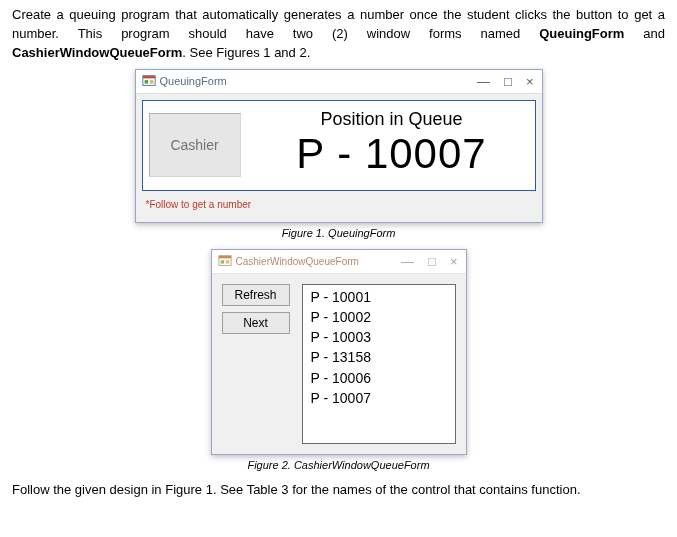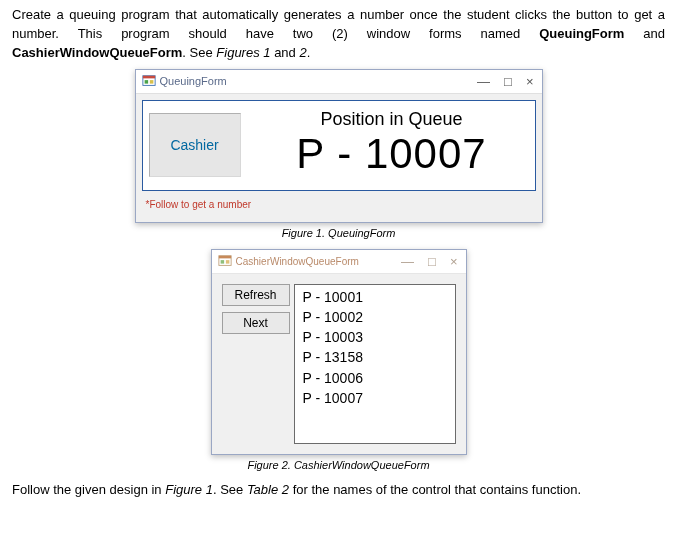--- a/index.html
+++ b/index.html
@@ -11,21 +11,21 @@
     color: #000;
     background: #fff;
     width: 677px;
   }
   .para {
     text-align: justify;
     line-height: 1.45;
     margin: 0 0 6px 0;
   }
   .bold { font-weight: bold; }
-  .italic { font-style: italic; }
+  .italic { }
 
   .fig-wrap { text-align: center; margin: 4px 0 2px 0; }
   .fig-caption { font-style: italic; font-size: 11px; margin: 4px 0 10px 0; text-align: center; }
 
   
   .winform {
     display: inline-block;
     box-shadow: 0 2px 6px rgba(0,0,0,0.25);
     border: 1px solid #9aa7c4;
     background: #fff;
@@ -64,34 +64,34 @@
     width: 92px;
     height: 64px;
     background: #e6e6e6;
     border: 1px solid #b0b0b0;
     border-right-color: #d8d8d8;
     border-bottom-color: #d8d8d8;
     display: flex;
     align-items: center;
     justify-content: center;
     font-size: 14px;
-    color: #0369a1;
+    color: #737373;
     cursor: default;
   }
   .queue-right { flex: 1; padding: 6px 8px 12px 8px; display:flex; flex-direction:column; align-items:center; }
   .pos-label { font-size: 18px; margin: 2px 0 0 0; }
   .queue-num { font-size: 42px; letter-spacing: 1px; margin-top: 0; }
   .hint { color: #c0392b; font-size: 10px; padding: 8px 4px 6px 4px; }
 
   
   .form2 { width: 256px; }
   .form2 .titlebar { border-bottom: 1px solid #e6e6e6; }
   .form2 .title-text { color: #b98a6a; font-size: 10px; }
   .form2 .win-controls { color: #b0a090; }
-  .form2 .client { padding: 10px; display: flex; gap: 4px; align-items: flex-start; }
+  .form2 .client { padding: 10px; display: flex; gap: 12px; align-items: flex-start; }
   .btn-col { display: flex; flex-direction: column; gap: 6px; }
   .small-btn {
     width: 68px;
     height: 22px;
     background: #e9e9e9;
     border: 1px solid #9f9f9f;
     font-size: 12px;
     display: flex;
     align-items: center;
     justify-content: center;
@@ -187,14 +187,14 @@
         <div class="list-item">P - 10007</div>
       </div>
     </div>
   </div>
 </div>
 <div class="fig-caption">
   <span class="italic">Figure 2</span><span>. CashierWindowQueueForm</span>
 </div>
 
 <p class="para follow-para">
-  <span>Follow the given design in </span><span class="italic">Figure 1</span><span>. See </span><span class="italic">Table 2</span><span> for the names of the control that contains function.</span>
+  <span>Follow the given design in </span><span class="italic">Figure 1</span><span>. See </span><span class="italic">Table 3</span><span> for the names of the control that contains function.</span>
 </p>
 
 </body></html>

